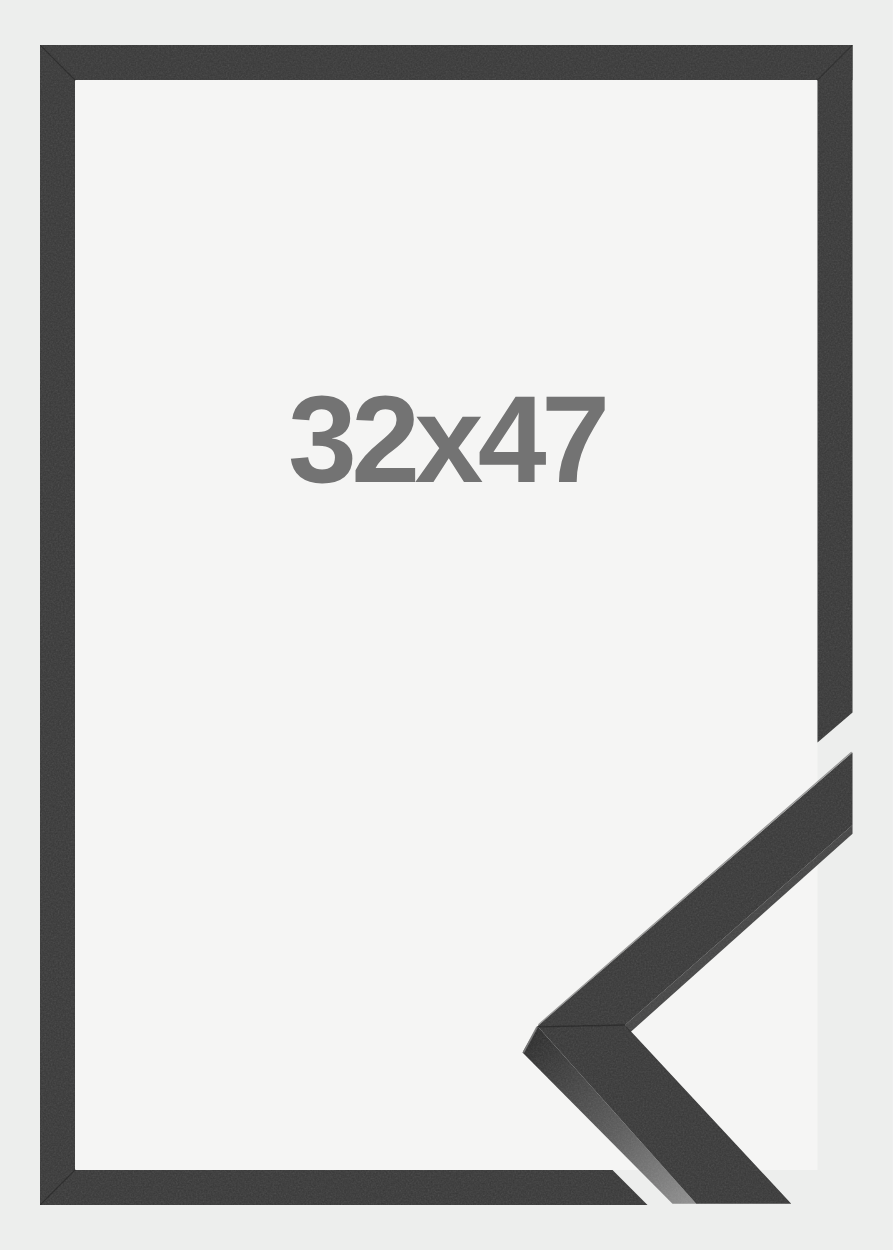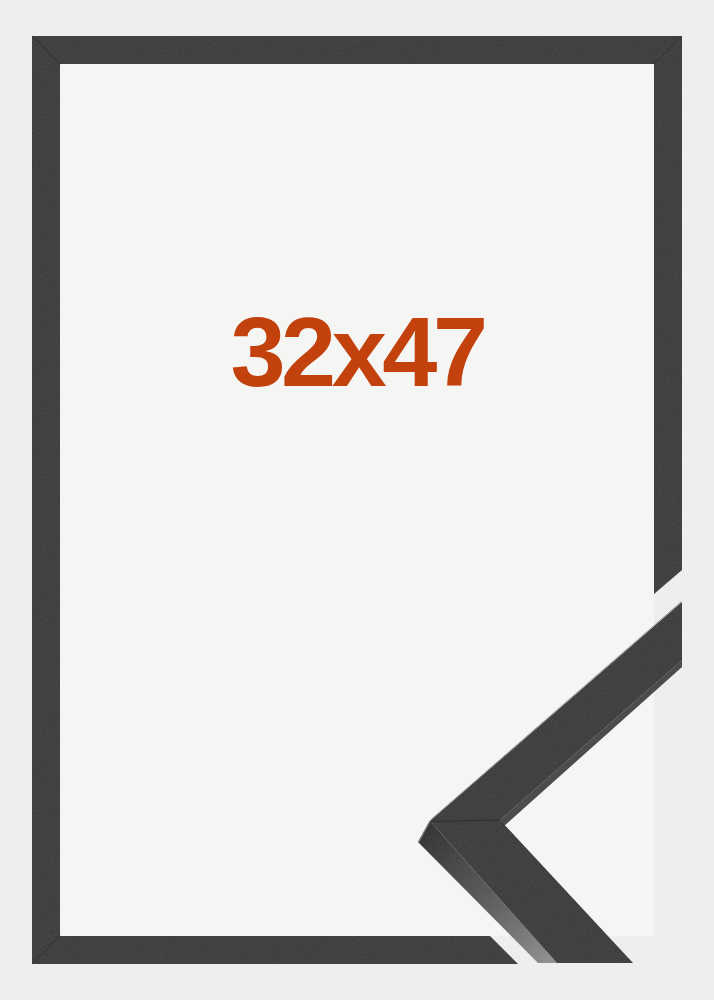--- a/index.html
+++ b/index.html
@@ -24,21 +24,21 @@
   .size-label {
     position: absolute;
     left: 0;
     top: 351px;
     width: 714px;
     transform: translateY(-50%);
     text-align: center;
     font-weight: 700;
     font-size: 99px;
     letter-spacing: -0.045em;
-    color: #c2410c;
+    color: #737373;
     line-height: 1;
     user-select: none;
   }
 </style>
 </head>
 <body>
 
 <div class="stage">
 
   <svg width="714" height="1000" viewBox="0 0 714 1000">

